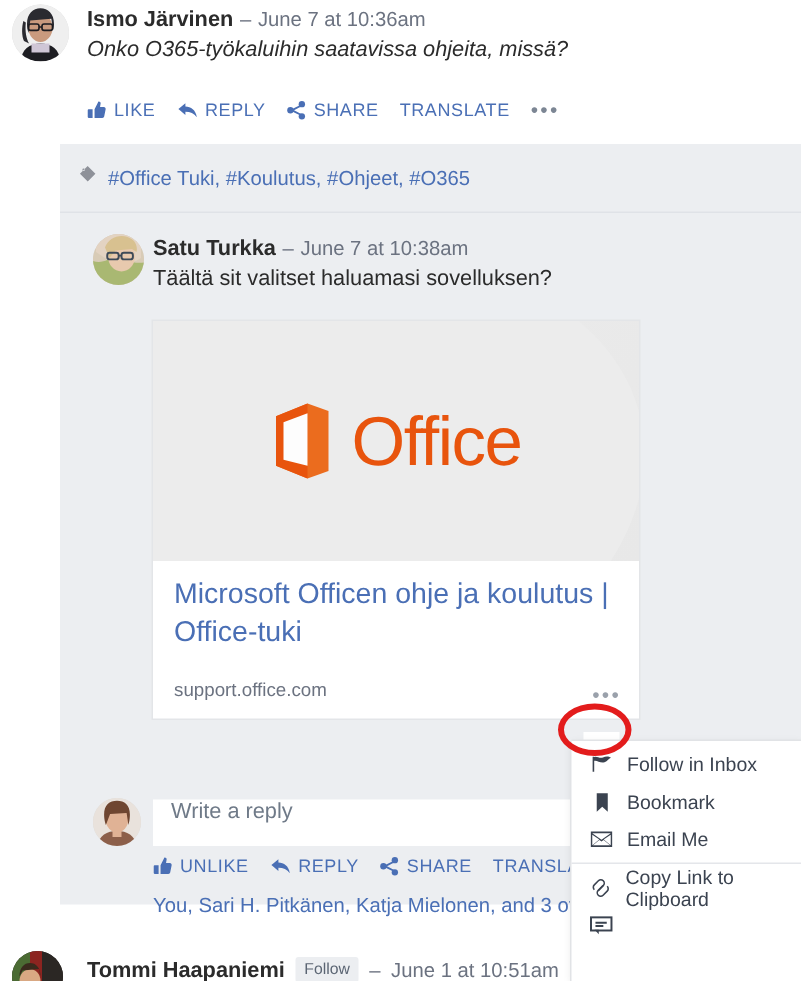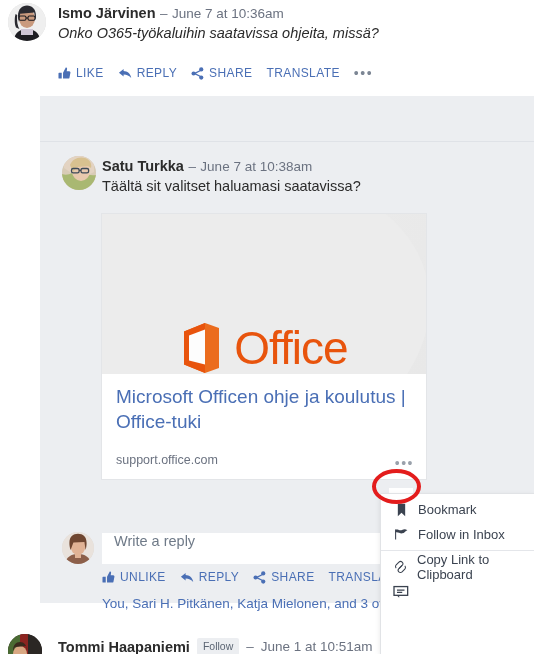--- a/index.html
+++ b/index.html
@@ -68,21 +68,21 @@
   #reply-body { position:absolute; left:62px; top:82px; }
 
   
   #link-card {
     position:absolute; left:62px; top:118px; width:324px; background:#fff;
     box-shadow: 0 0 0 1px #e3e5e8;
   }
   #card-image {
     position:relative; width:324px; height:160px;
     background: linear-gradient(120deg,#e6e6e6 0%,#e3e3e3 45%,#ebebeb 46%,#e8e8e8 100%);
-    display:flex; align-items:flex-end; justify-content:center; overflow:hidden;
+    display:flex; align-items:center; justify-content:center; overflow:hidden;
   }
   #card-image .swoosh{
     position:absolute; left:-90px; top:-40px; width:420px; height:300px;
     border-radius:50%; background:#ececec; transform: rotate(-12deg);
   }
   #office-lockup { position:relative; display:flex; align-items:center; gap:12px; }
   #office-word { color:#e8540d; font-size:46px; letter-spacing:-1px; line-height:1; }
   #card-text { padding: 10px 14px 12px 14px; position:relative; }
   #card-title { color:#4a6fb5; font-size:19px; line-height:1.33; }
   #card-domain { color:#6b7280; font-size:12.5px; margin-top:18px; }
@@ -198,20 +198,28 @@
       </div>
       <div class="action">
         <span>TRANSLATE</span>
       </div>
       <div class="dots">•••</div>
     </div>
   </div>
 
   <div id="thread">
 
+    <div id="topics-row">
+      <span>
+        <svg width="13" height="13" viewBox="0 0 16 16">
+            <path fill="#8e9199" d="M1.6 8.4 7.9 2.1l6.4 6.3-6.3 6.3zM4.6 6.2a1 1 0 1 0 0-2 1 1 0 0 0 0 2z"></path>
+          </svg>
+      </span>
+      <span id="topics-text">#Office Tuki, #Koulutus, #Ohjeet, #O365</span>
+    </div>
     <div id="thread-divider"></div>
 
     <div class="avatar" id="reply-avatar">
       <svg viewBox="0 0 34 34" aria-hidden="true">
         <rect width="34" height="34" fill="#d8cbb6"></rect>
         <path d="M0 18c6 2 12-1 16-6 3 5 10 8 18 7v15H0z" fill="#a9b872"></path>
         <path d="M2 0h30v16c-6 4-14 5-21 2L2 12z" fill="#e3d3c2"></path>
         <ellipse cx="19" cy="15" rx="9" ry="10" fill="#e8c9ae"></ellipse>
         <path d="M8 9c2-6 9-9 15-7 5 1.6 7 6 6 10l-3-2-11 1-4 5z" fill="#d8c190"></path>
         <rect x="9.5" y="12.5" width="7.6" height="4.4" rx="1.6" fill="none" stroke="#3d4a58" stroke-width="1.3"></rect>
@@ -219,21 +227,21 @@
         <path d="M17.1 14.4h1.9" stroke="#3d4a58" stroke-width="1.3"></path>
       </svg>
     </div>
 
     <div id="reply-author-line">
       <span class="author">Satu Turkka</span>
       <span class="meta">–</span>
       <span class="meta">June 7 at 10:38am</span>
     </div>
 
-    <div id="reply-body" class="body-text">Täältä sit valitset haluamasi saatavissa?</div>
+    <div id="reply-body" class="body-text">Täältä sit valitset haluamasi sovelluksen?</div>
 
     <div id="link-card">
       <div id="card-image">
         <div class="swoosh"></div>
         <div id="office-lockup">
           <svg width="42" height="52" viewBox="0 0 42 52" aria-hidden="true">
             <path d="M25 1 4 9.5v33L25 51l14-5V6z" fill="#eb6c1e"></path>
             <path d="M25 1 4 9.5v33L25 51V1z" fill="#e8540d"></path>
             <path d="M9 13.5 25 7.5v35L9 38.5z" fill="#fdfdfd"></path>
           </svg>
@@ -317,37 +325,46 @@
       <span class="meta">–</span>
       <span class="meta">June 1 at 10:51am</span>
     </div>
   </div>
 
   <div id="menu-notch"></div>
   <div id="menu">
 
     <div class="menu-item">
       <span class="mic">
-        <svg width="11" height="14" viewBox="0 0 12 16">
-            <path fill="#3b4350" d="M1.8.9h8.4v14.2L6 11.2l-4.2 3.9z"></path>
-          </svg>
-      </span>
-      <span>Bookmark</span>
-    </div>
-
-    <div class="menu-item">
-      <span class="mic">
         <svg width="15" height="13" viewBox="0 0 18 16">
             <path fill="#3b4350" d="M1.6 2.3c3-1.6 5 1.4 8 .1 2-.9 4.4-1.3 6.6.3-2.6 1.2-3.4 3.6-6.3 3.9C6.5 6.9 4.4 4.2 1.6 5.4z"></path>
             <path fill="#3b4350" d="M1.1 1.8h1.3v12.4H1.1z"></path>
           </svg>
       </span>
       <span>Follow in Inbox</span>
     </div>
 
+    <div class="menu-item">
+      <span class="mic">
+        <svg width="11" height="14" viewBox="0 0 12 16">
+            <path fill="#3b4350" d="M1.8.9h8.4v14.2L6 11.2l-4.2 3.9z"></path>
+          </svg>
+      </span>
+      <span>Bookmark</span>
+    </div>
+
+    <div class="menu-item">
+      <span class="mic">
+        <svg width="16" height="13" viewBox="0 0 18 15">
+            <path fill="#3b4350" d="M.8 1.6h16.4v11.8H.8z"></path>
+            <path fill="#fff" d="M1.9 2.9 9 7.9l7.1-5zM1.9 12.1l5.4-4.4L1.9 4zM16.1 12.1l-5.4-4.4 5.4-3.7zM9 9.3l-1.6-1.2-5 4.1h13.2l-5-4.1z"></path>
+          </svg>
+      </span>
+      <span>Email Me</span>
+    </div>
 
     <div class="menu-sep"></div>
 
     <div class="menu-item">
       <span class="mic">
         <svg width="15" height="14" viewBox="0 0 16 16">
             <g fill="none" stroke="#3b4350" stroke-width="1.2">
               <path d="M6.3 9.9 9.9 6.2a2.6 2.6 0 0 0-3.7-3.7L3.1 5.6a2.6 2.6 0 0 0 0 3.7"></path>
               <path d="M9.7 6.1 6.1 9.8a2.6 2.6 0 0 0 3.7 3.7l3.1-3.1a2.6 2.6 0 0 0 0-3.7"></path>
             </g>

